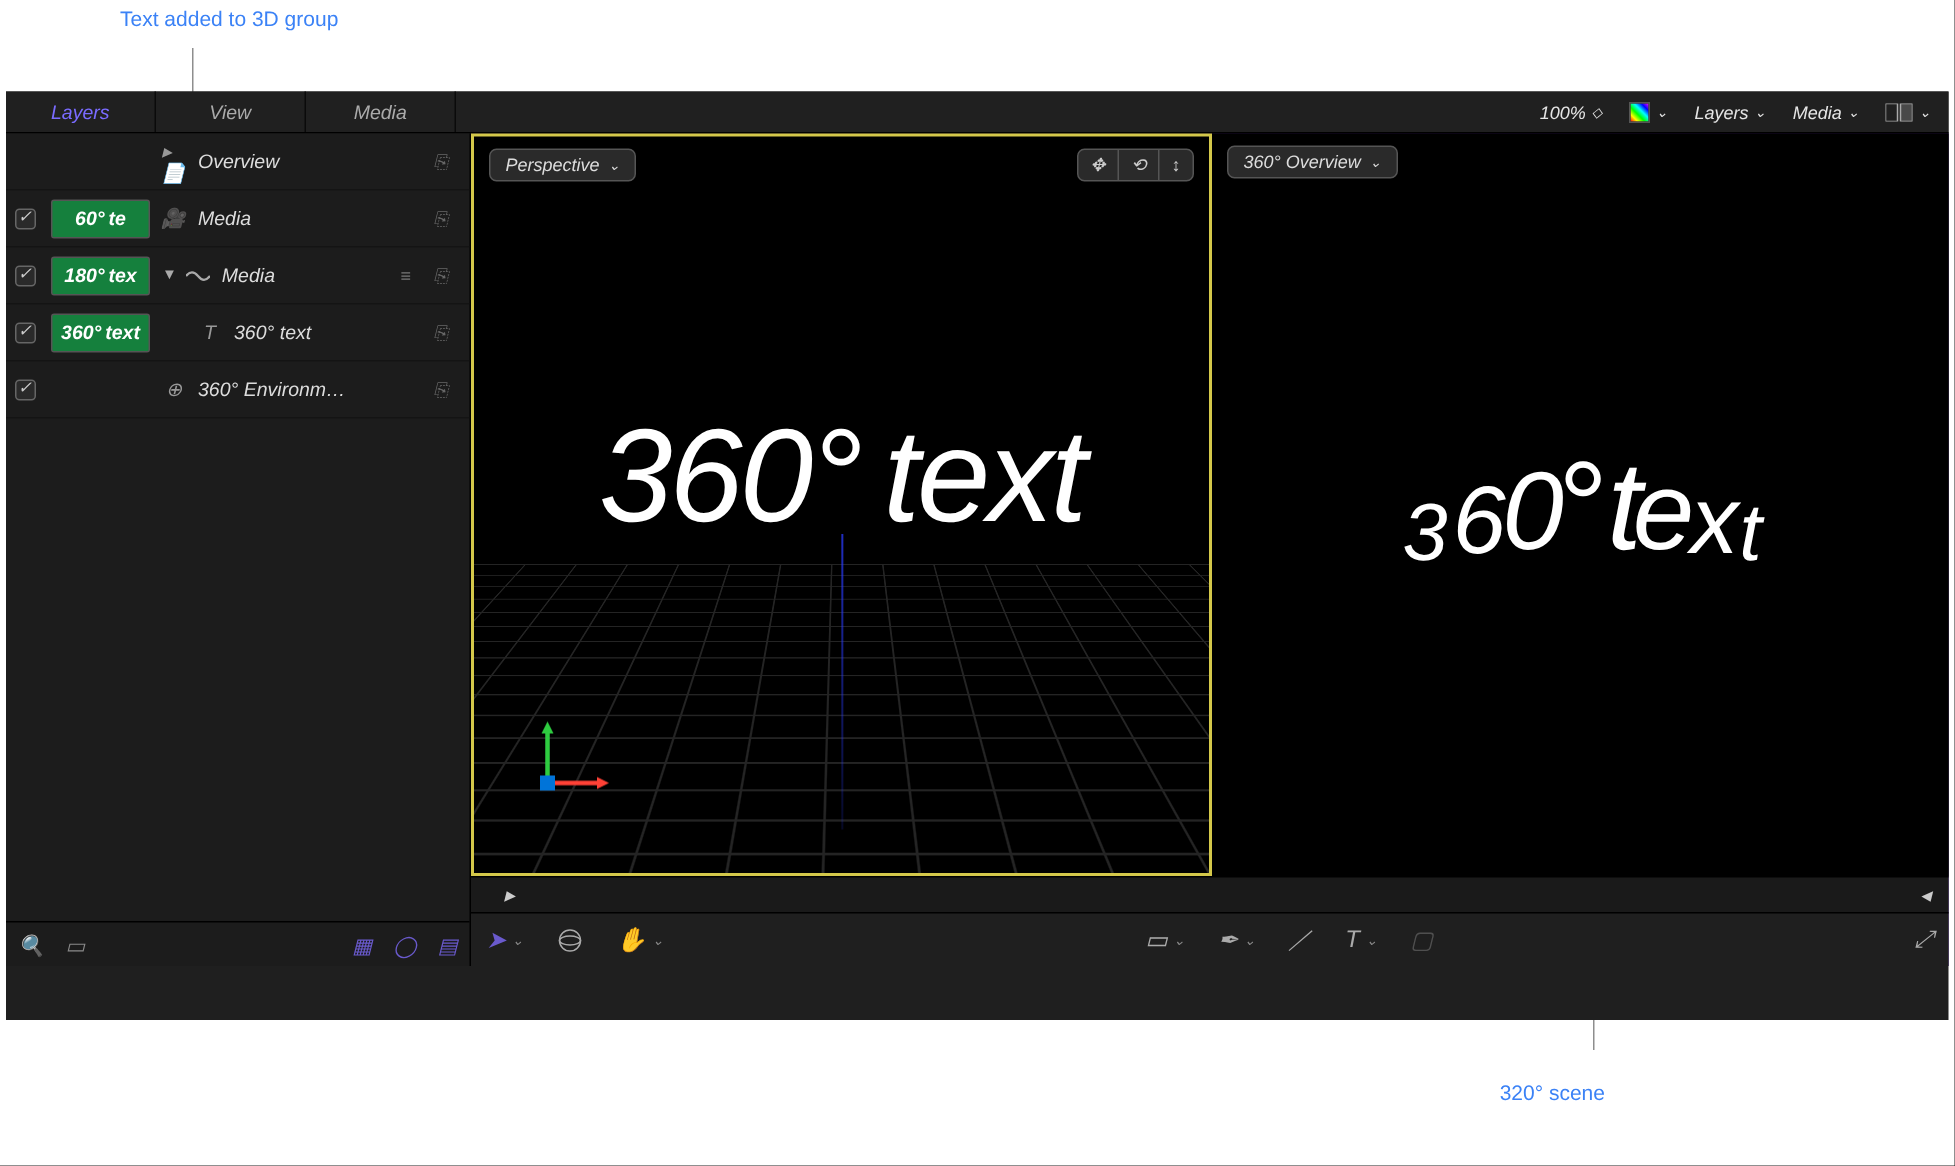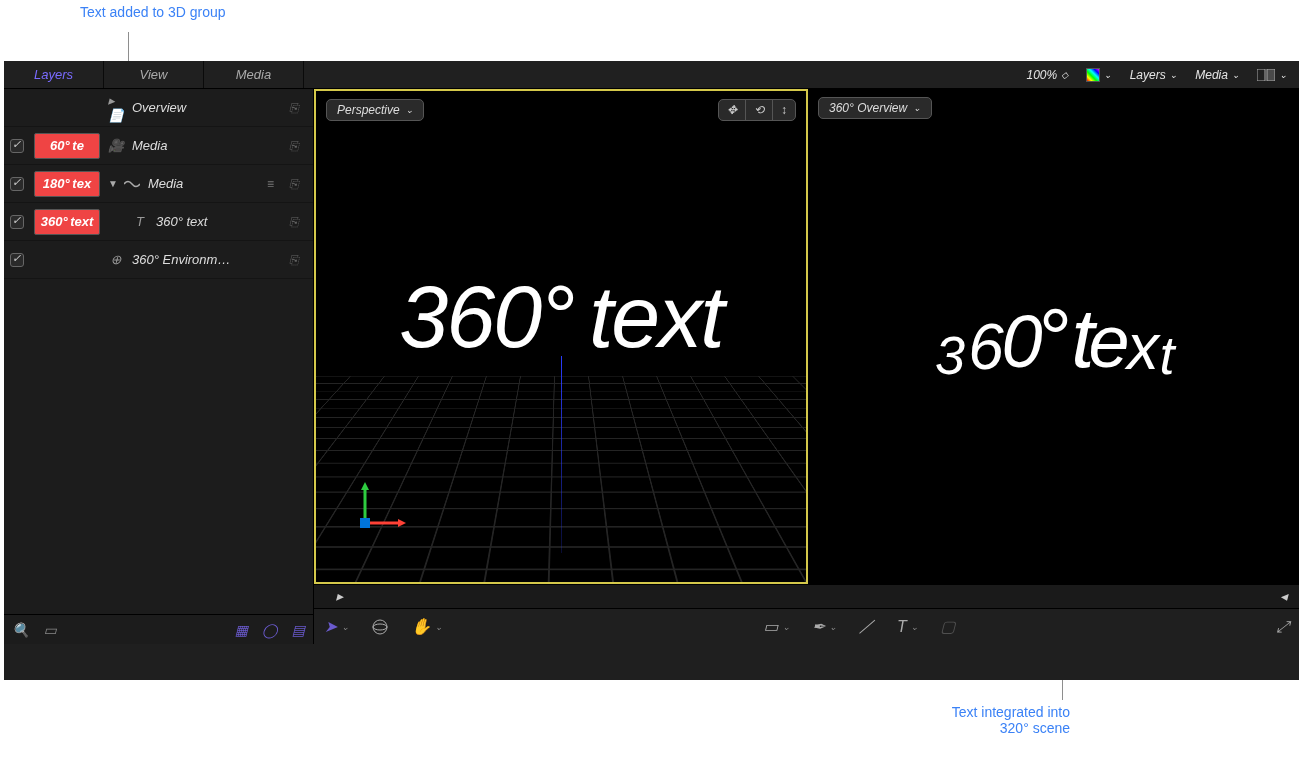--- a/index.html
+++ b/index.html
@@ -17,21 +17,21 @@
   .tab { flex:0 0 100px; text-align:center; line-height:28px; font-size:13px; color:#aaa; border-right:1px solid #0a0a0a; cursor:pointer; }
   .tab.active { color:#7a6bff; }
 
   
   .main { display:flex; height:555px; }
   .leftcol { flex:0 0 310px; background:#1c1c1c; border-right:1px solid #000; display:flex; flex-direction:column; }
   .layers-list { flex:1; overflow:hidden; }
   .row { display:flex; align-items:center; height:38px; border-bottom:1px solid #141414; padding-left:6px; font-size:13px; color:#ddd; }
   .row .cb { width:14px; height:14px; border:1px solid #666; border-radius:3px; margin-right:10px; background:#2a2a2a; position:relative; }
   .row .cb.checked::after { content:"✓"; position:absolute; top:-2px; left:1px; font-size:11px; color:#ccc; }
-  .row .thumb { width:66px; height:26px; background:#ef4444; border:1px solid #555; border-radius:2px; margin-right:8px; display:flex; align-items:center; justify-content:center; color:#fff; font-size:13px; font-weight:600; overflow:hidden; }
+  .row .thumb { width:66px; height:26px; background:#15803d; border:1px solid #555; border-radius:2px; margin-right:8px; display:flex; align-items:center; justify-content:center; color:#fff; font-size:13px; font-weight:600; overflow:hidden; }
   .row .thumb.blank { background:transparent; border:none; }
   .row .ricon { width:16px; height:16px; margin-right:8px; display:inline-flex; align-items:center; justify-content:center; color:#999; font-size:13px; }
   .row .label { flex:1; white-space:nowrap; overflow:hidden; text-overflow:ellipsis; }
   .row .lock { width:16px; margin-right:8px; color:#666; font-size:12px; }
   .row .stack { width:16px; margin-right:6px; color:#777; font-size:12px; }
   .row .disclosure { color:#aaa; margin-right:6px; font-size:10px; }
   .row.indent2 .ricon { margin-left:24px; }
   
   
   .leftbottom { height:30px; border-top:1px solid #000; display:flex; align-items:center; padding:0 8px; gap:14px; }
@@ -88,21 +88,21 @@
   .bb svg { width:18px; height:18px; }
 </style>
 </head>
 <body>
 
 <div class="annot" style="top:4px; left:80px; width:300px; text-align:left;">Text added to 3D group</div>
 <div class="annot-line" style="top:32px; left:128px; height:42px;"></div>
 
 <div class="annot-line" style="top:438px; left:1062px; height:262px;"></div>
 <div class="annot" style="top:704px; left:820px; width:250px; text-align:right;">
-  <span>Text integrated into</span><br>
+  <br>
   <span>320° scene</span>
 </div>
 
 <div class="app">
 
   <div style="display:flex;">
 
     <div class="tabbar" style="flex:0 0 310px;">
       <div class="tab active">Layers</div>
       <div class="tab">View</div>

